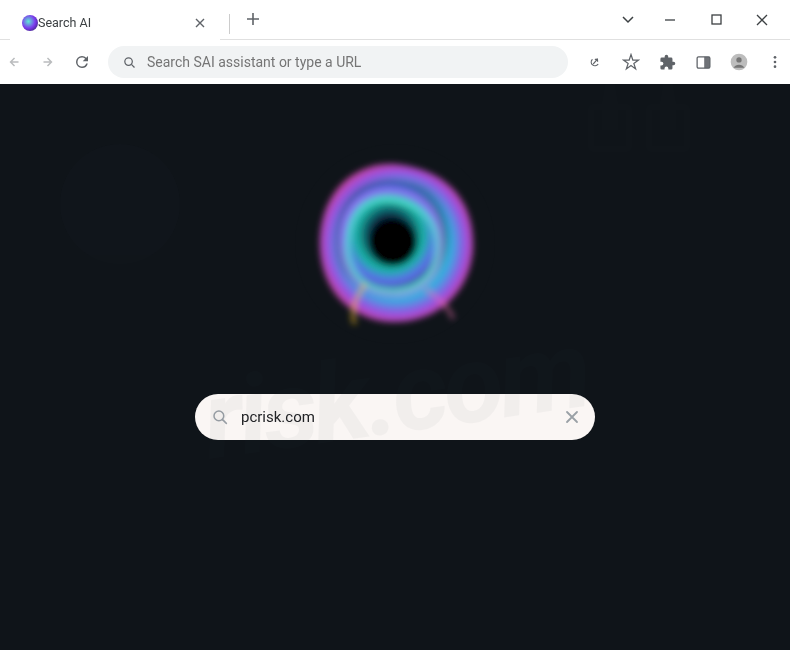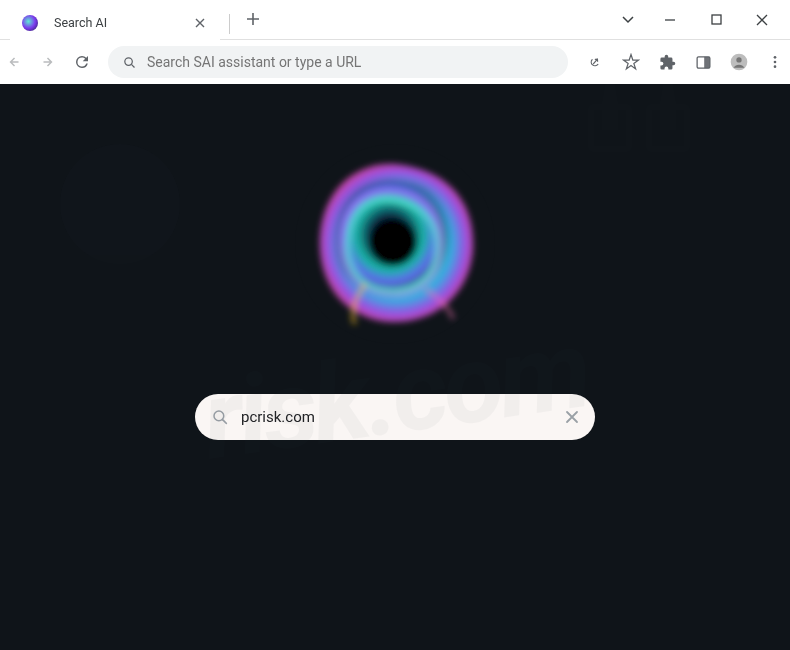--- a/index.html
+++ b/index.html
@@ -1,19 +1,19 @@
 <!DOCTYPE html>
 <html><head>
   <meta charset="utf-8">
   <style>
     * { margin: 0; padding: 0; box-sizing: border-box; font-family: -apple-system, BlinkMacSystemFont, "Segoe UI", Roboto, sans-serif; }
     body { width: 790px; height: 650px; background: #fff; overflow: hidden; }
     
     .titlebar { height: 40px; background: #fff; display: flex; align-items: center; border-bottom: 1px solid #e0e0e0; }
-    .tab { display: flex; align-items: center; height: 34px; background: #fff; border-radius: 8px 8px 0 0; padding: 0 12px; margin-left: 10px; margin-top: 6px; gap: 16px; min-width: 210px; position: relative; }
+    .tab { display: flex; align-items: center; height: 34px; background: #fff; border-radius: 8px 8px 0 0; padding: 0 12px; margin-left: 10px; margin-top: 6px; gap: 0; min-width: 210px; position: relative; }
     .tab::after { content: ''; position: absolute; right: -10px; top: 8px; height: 20px; width: 1px; background: #ccc; }
     .favicon { width: 16px; height: 16px; border-radius: 50%; background: radial-gradient(circle at 40% 40%, #5eead4, #7c3aed, #1e1b4b); }
     .tab-title { font-size: 12.5px; color: #3c4043; flex: 1; }
     .tab-close { width: 16px; height: 16px; display: flex; align-items: center; justify-content: center; color: #5f6368; cursor: pointer; border-radius: 50%; font-size: 14px; }
     .new-tab { margin-left: 18px; color: #5f6368; font-size: 18px; font-weight: 300; cursor: pointer; padding: 4px 8px; }
     .win-controls { margin-left: auto; display: flex; gap: 2px; padding-right: 6px; }
     .win-btn { width: 44px; height: 34px; display: flex; align-items: center; justify-content: center; color: #3c4043; cursor: pointer; }
     .caret-btn { width: 36px; }
     
     .toolbar { height: 44px; background: #fff; display: flex; align-items: center; padding: 0 0; gap: 6px; }

